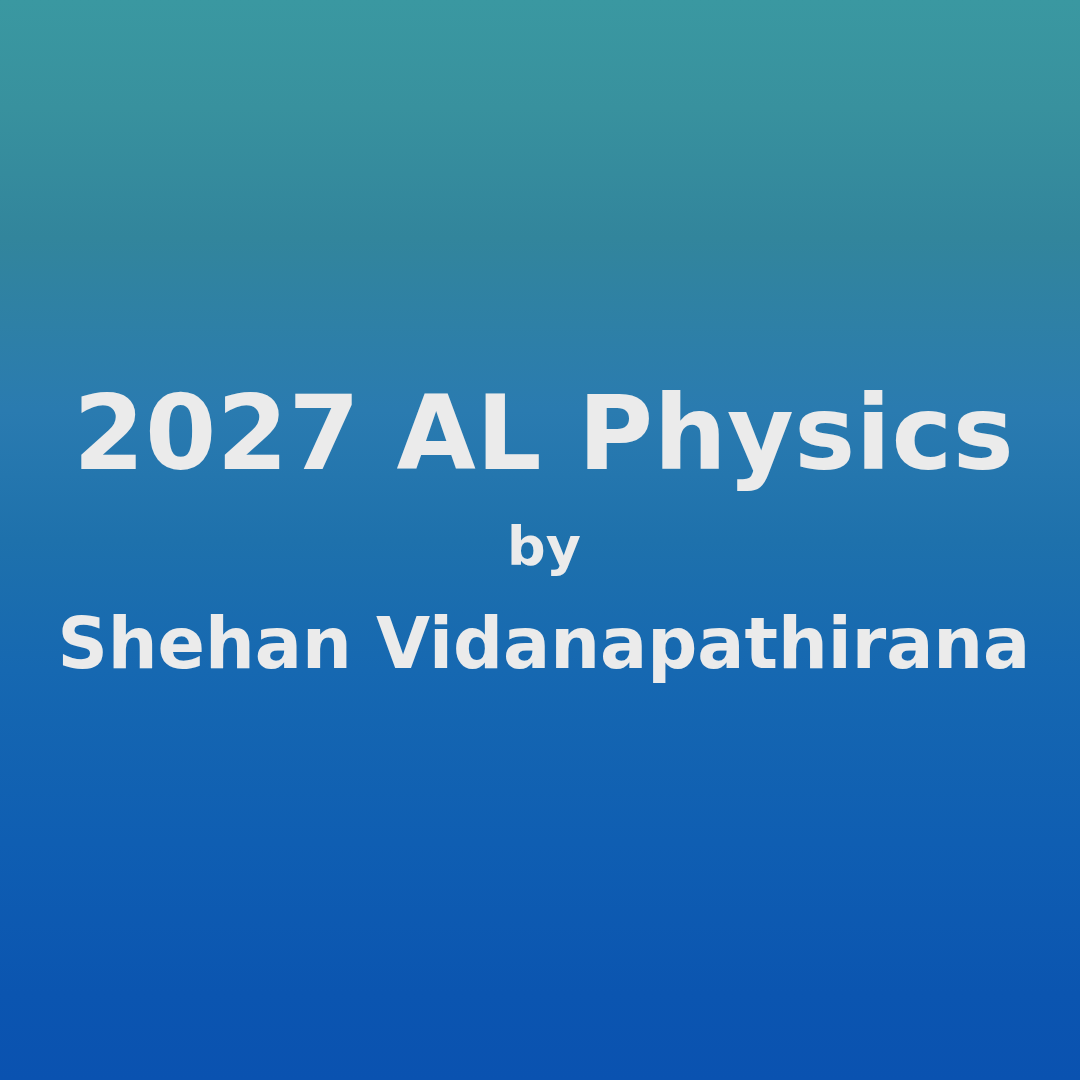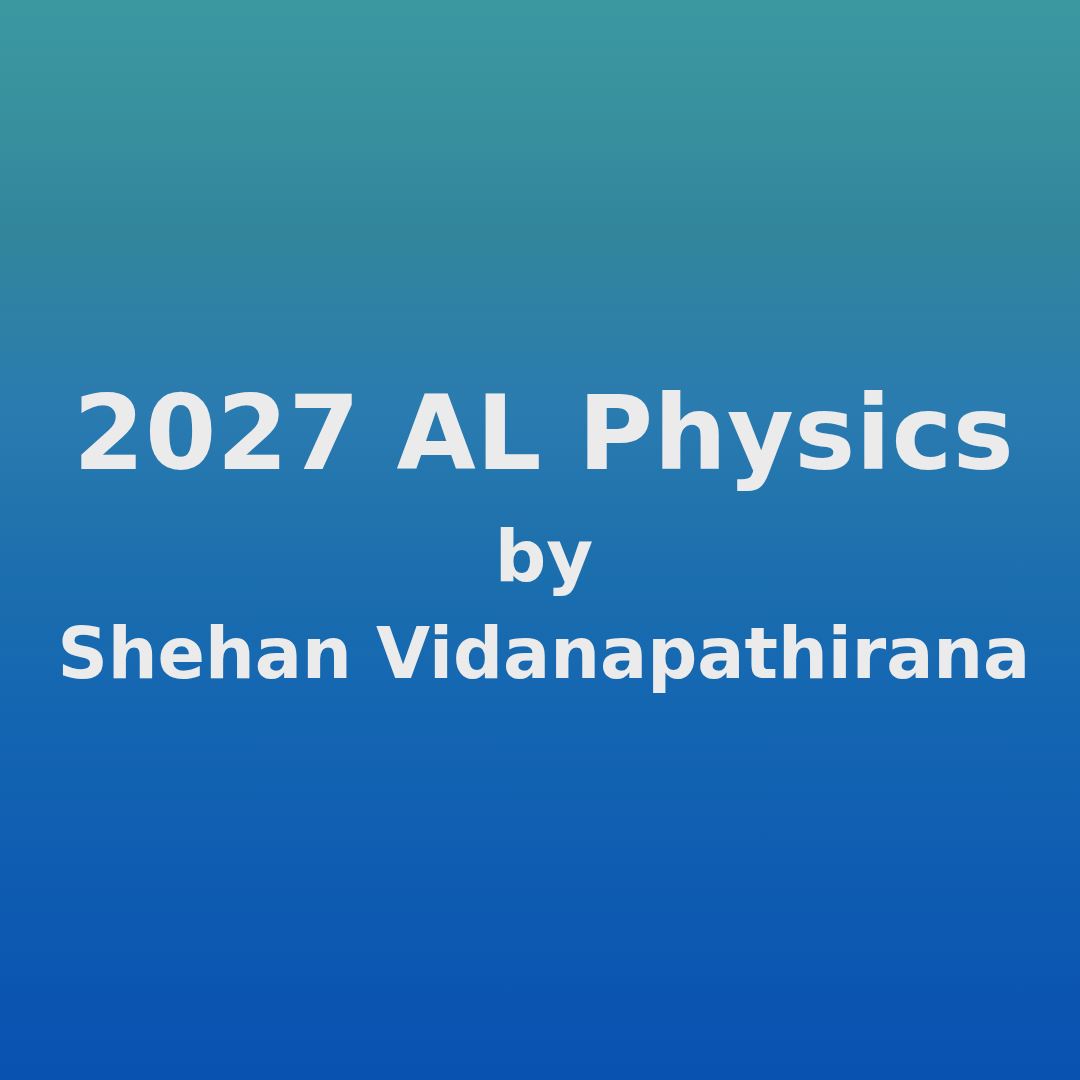--- a/index.html
+++ b/index.html
@@ -56,25 +56,25 @@
     letter-spacing: 0.5px;
     color: #ebebeb;
     text-align: center;
     white-space: nowrap;
     margin-top: 381px;
     transform: scaleX(0.985);
     transform-origin: center center;
   }
 
   .byline {
-    margin: 4px;
+    margin: 12px;
     padding: 0;
     font-family: "DejaVu Sans", sans-serif;
     font-weight: bold;
-    font-size: 72px;
+    font-size: 54px;
     line-height: 1;
     color: #ebebeb;
     text-align: center;
     white-space: nowrap;
     margin-top: 35px;
   }
 
   .author-name {
     margin: 0;
     padding: 0;

